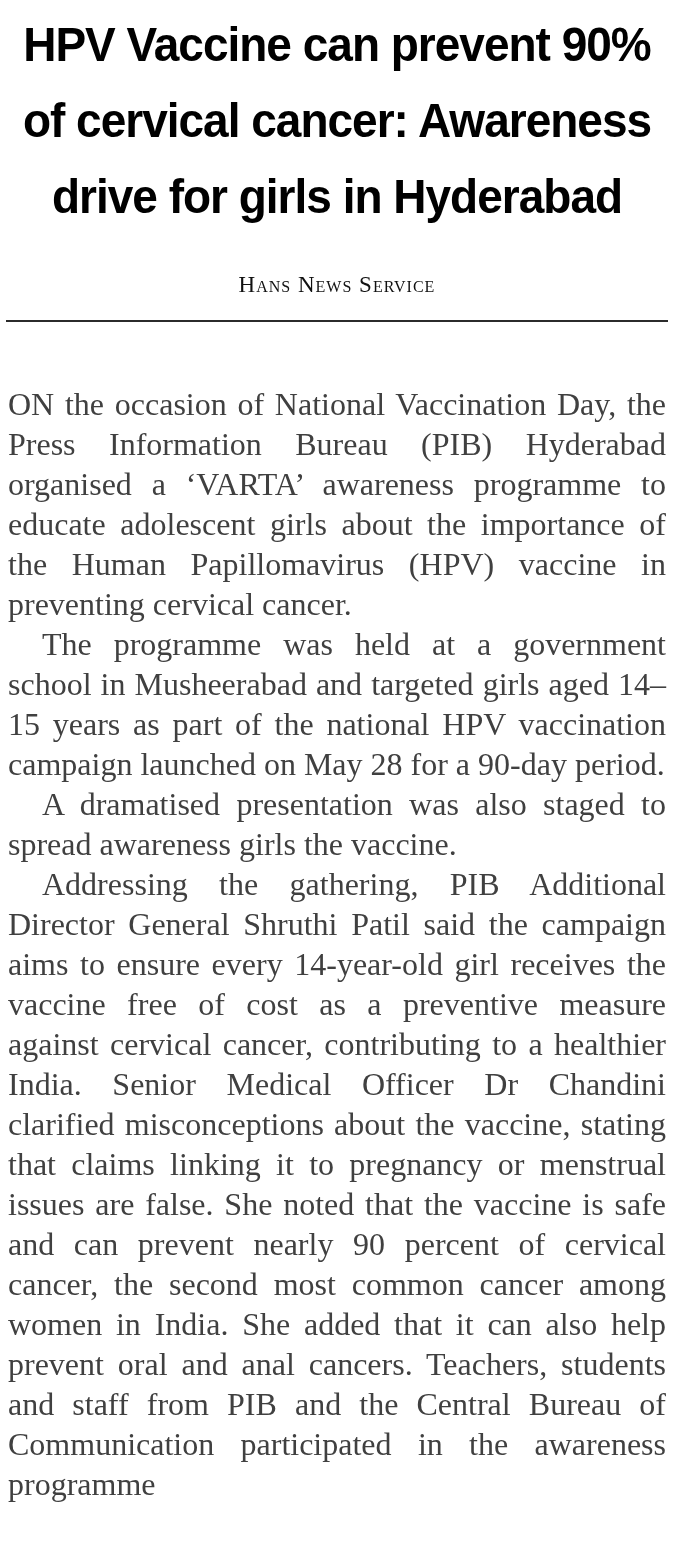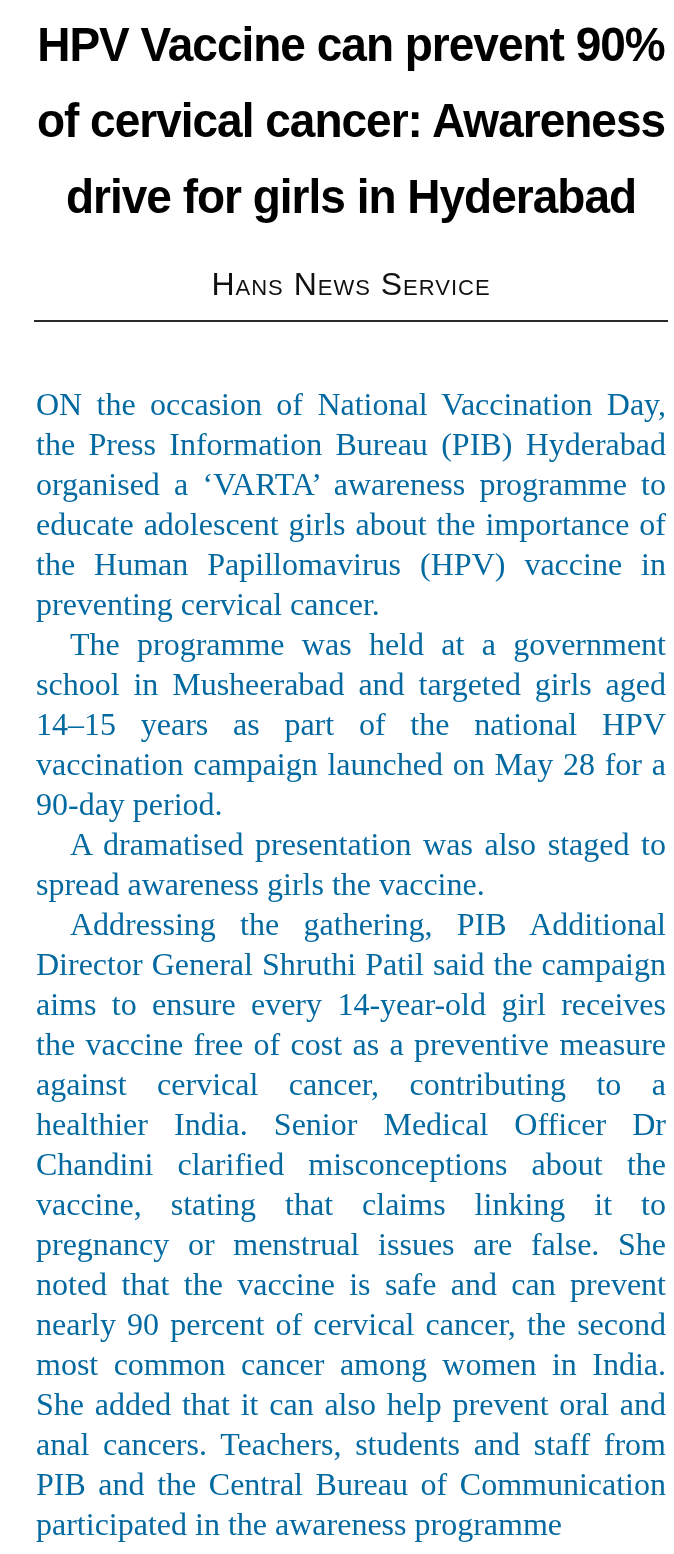--- a/index.html
+++ b/index.html
@@ -8,21 +8,20 @@
     background: #ffffff;
   }
   .page {
     width: 674px;
     height: 1554px;
     box-sizing: border-box;
     background: #ffffff;
     color: #0b0b0b;
     overflow: hidden;
     padding-top: 6px;
-    padding-left: 28px;
   }
   .headline {
     font-family: "Liberation Sans", sans-serif;
     font-weight: 700;
     font-size: 46px;
     line-height: 76px;
     letter-spacing: -1px;
     text-align: center;
     color: #000000;
     margin: 0;
@@ -31,44 +30,44 @@
   .hl-line {
     display: block;
     transform: scaleY(1.06);
     transform-origin: center;
   }
   .byline-block {
     margin-top: 4px;
     text-align: center;
   }
   .byline {
-    font-family: Liberation Sans, sans-serif;
+    font-family: Liberation Serif, serif;
     font-variant: small-caps;
-    font-size: 32px;
+    font-size: 23px;
     line-height: 39px;
     letter-spacing: 1px;
     color: #111111;
     margin-top: 31px;
   }
   .rule {
     border: none;
     border-top: 2px solid #2b2b2b;
     margin: 16px 6px 0 6px;
   }
   .article-body {
     margin-top: 62px;
     padding: 0 8px;
   }
   .para {
     font-family: "Liberation Serif", serif;
     font-size: 32px;
     line-height: 40px;
     text-align: justify;
     margin: 0;
-    color: #0369a1;
+    color: #404040;
   }
   .para + .para {
     text-indent: 34px;
   }
 </style>
 </head>
 <body>
 
 <div class="page">
 

